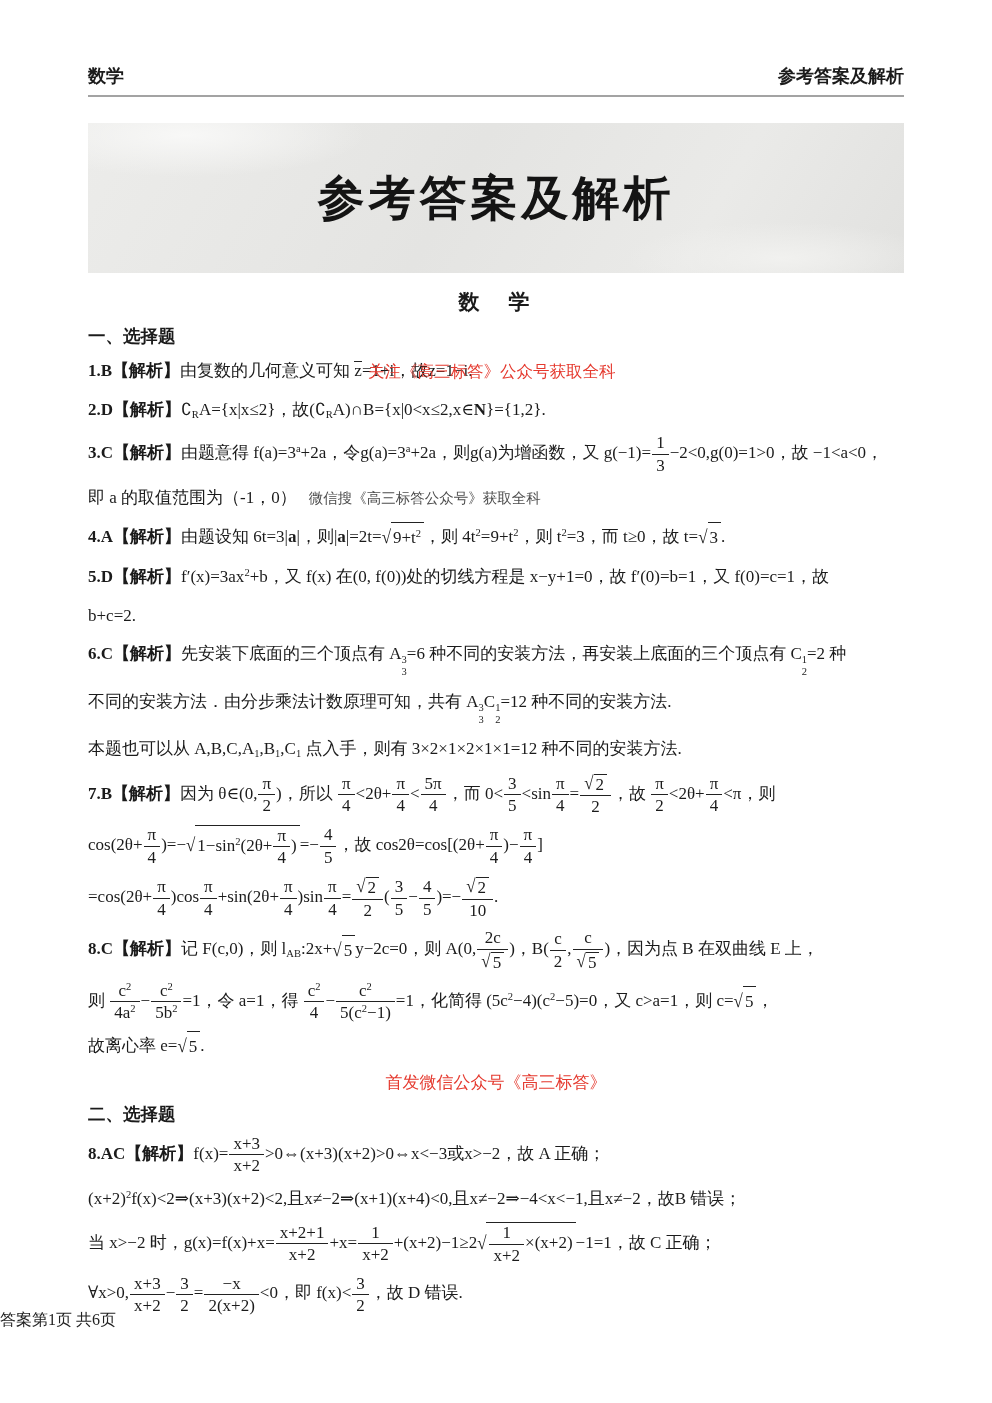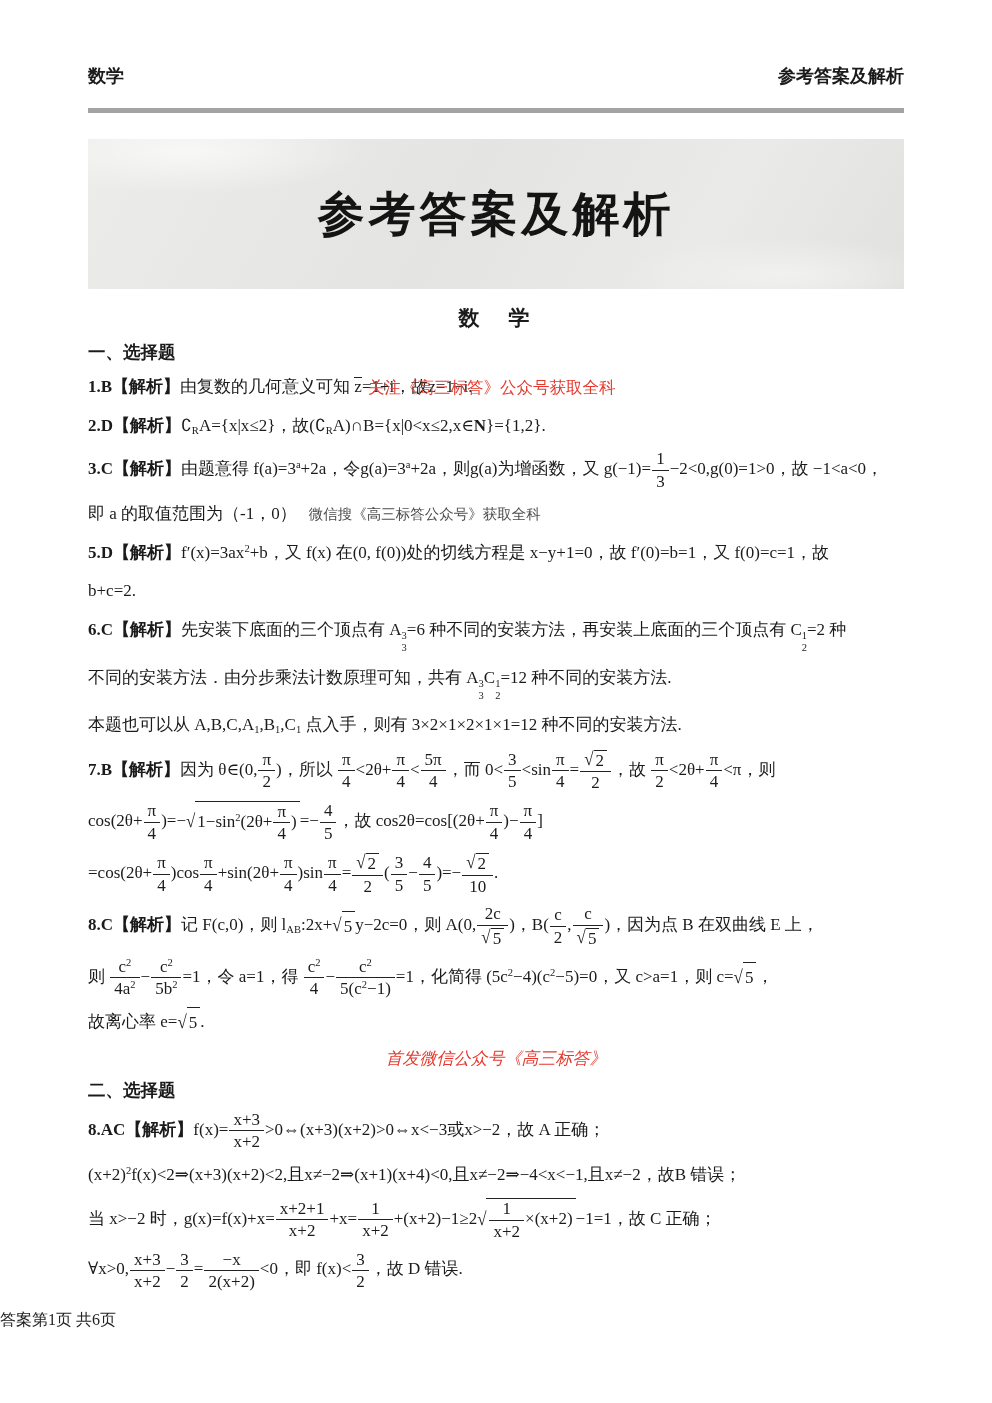--- a/index.html
+++ b/index.html
@@ -6,21 +6,21 @@
   html, body { background:#ffffff; }
   body {
     width:992px; height:1403px; overflow:hidden; position:relative;
     font-family:"Liberation Serif","DejaVu Serif",serif;
     color:#1b1b1b; font-size:17px;
   }
   .page { padding:64px 88px 0 88px; position:relative; }
 
   .hdr {
     display:flex; justify-content:space-between; align-items:flex-end;
-    padding-bottom:20px; border-bottom:5px solid #a3a3a3;
+    padding-bottom:7px; border-bottom:2px solid #a3a3a3;
     font-weight:bold; font-size:18px;
   }
 
   .banner {
     margin-top:26px; height:150px;
     background:
       radial-gradient(ellipse 300px 70px at 12% 8%, #f8f8f7 0%, rgba(248,248,247,0) 60%),
       radial-gradient(ellipse 260px 60px at 85% 90%, #f1f1ef 0%, rgba(241,241,239,0) 60%),
       linear-gradient(120deg,#ececea 0%,#e4e4e2 45%,#eaeae8 75%,#e1e1df 100%);
     display:flex; align-items:center; justify-content:center;
@@ -50,21 +50,21 @@
   .vs { display:inline-flex; flex-direction:column; align-items:flex-start; vertical-align:-0.4em;
         font-size:0.62em; line-height:1.15; }
   .ov { display:inline-block; border-top:1.2px solid #222; line-height:1.05; }
 
   
   .wm-red-inline {
     position:absolute; left:280px; top:1px; white-space:nowrap;
     color:#e5392e; font-size:16.5px; font-weight:normal;
   }
   .wm-gray { color:#4d4d4d; font-size:14.5px; margin-left:12px; }
-  .wm-red-center { text-align:center; color:#e5392e; font-size:17px; margin:6px 0 2px 0;font-style:italic; }
+  .wm-red-center { text-align:center; color:#e5392e; font-size:17px; margin:6px 0 2px 0; }
 
   .footer {
     position:absolute; bottom:72px; left:0; width:100%;
     font-size:16px; color:#222;
   }
 </style>
 </head>
 <body>
 
 <div class="page">
@@ -97,20 +97,25 @@
 
   <div class="item">
     <div class="ln">
       <b class="lbl">3.C【解析】</b><span>由题意得 f(a)=3<sup>a</sup>+2a，令g(a)=3<sup>a</sup>+2a，则g(a)为增函数，又 g(−1)=<span class="fr"><span class="nu">1</span><span class="de">3</span></span>−2&lt;0,g(0)=1&gt;0，故 −1&lt;a&lt;0，</span>
     </div>
     <div class="ln">
       <span>即 a 的取值范围为（-1，0）</span><span class="wm-gray">微信搜《高三标答公众号》获取全科</span>
     </div>
   </div>
 
+  <div class="item">
+    <div class="ln">
+      <b class="lbl">4.A【解析】</b><span>由题设知 6t=3|<b>a</b>|，则|<b>a</b>|=2t=<span class="sq"><span class="sqs">√</span><span class="ra">9+t<sup>2</sup></span></span>，则 4t<sup>2</sup>=9+t<sup>2</sup>，则 t<sup>2</sup>=3，而 t≥0，故 t=<span class="sq"><span class="sqs">√</span><span class="ra">3</span></span>.</span>
+    </div>
+  </div>
 
   <div class="item">
     <div class="ln">
       <b class="lbl">5.D【解析】</b><span>f′(x)=3ax<sup>2</sup>+b，又 f(x) 在(0, f(0))处的切线方程是 x−y+1=0，故 f′(0)=b=1，又 f(0)=c=1，故</span>
     </div>
     <div class="ln">
       <span>b+c=2.</span>
     </div>
   </div>
 

